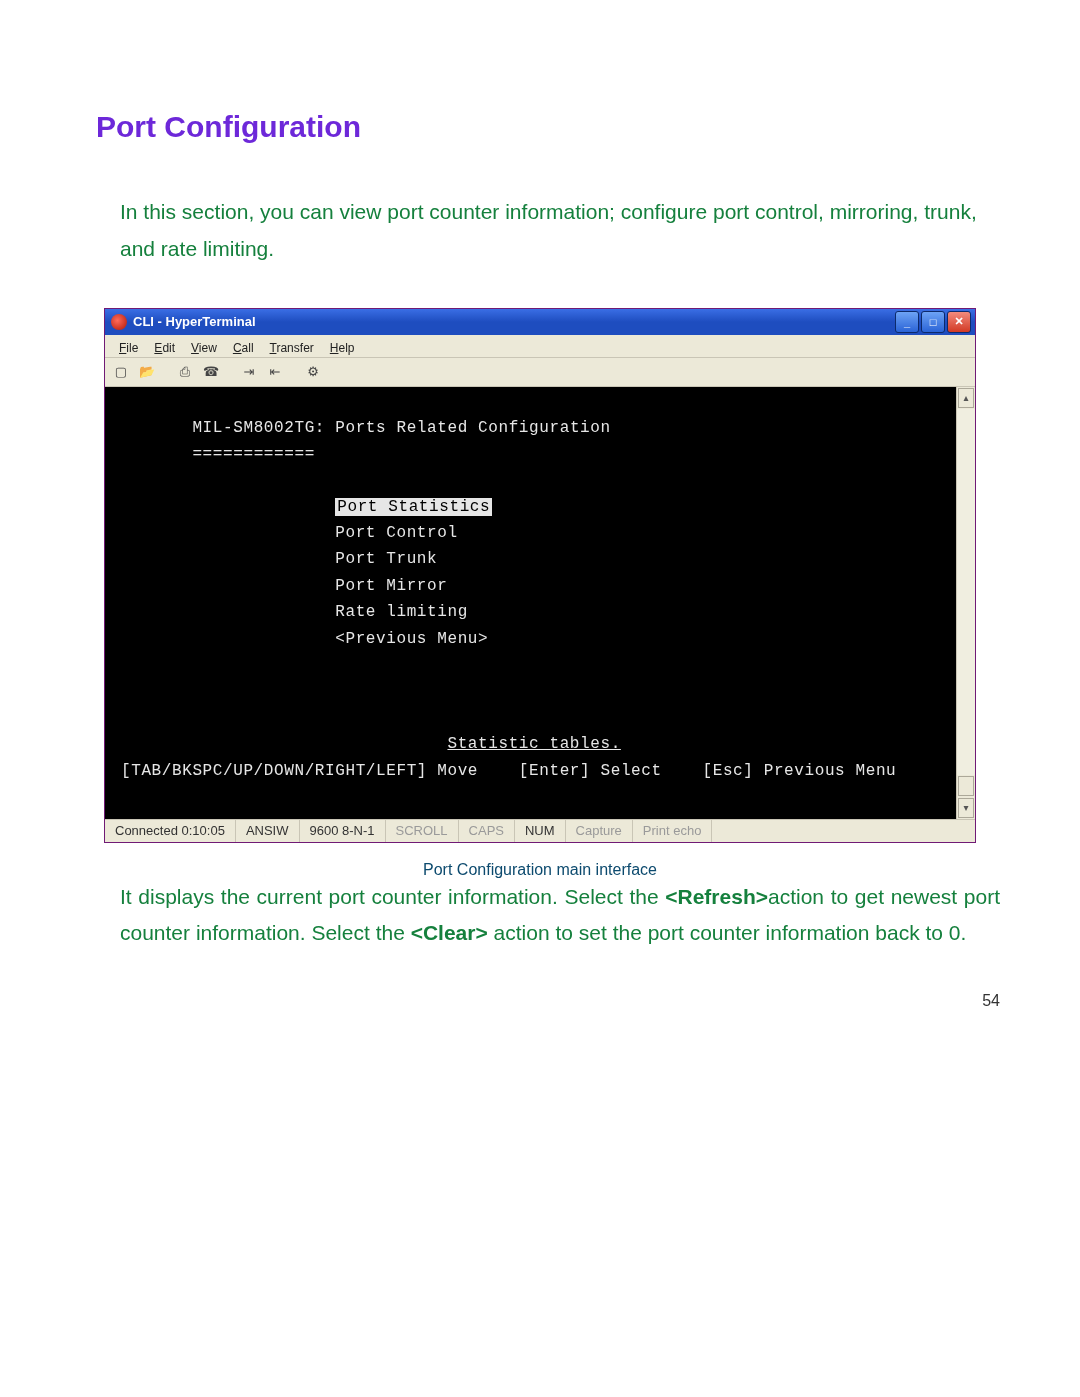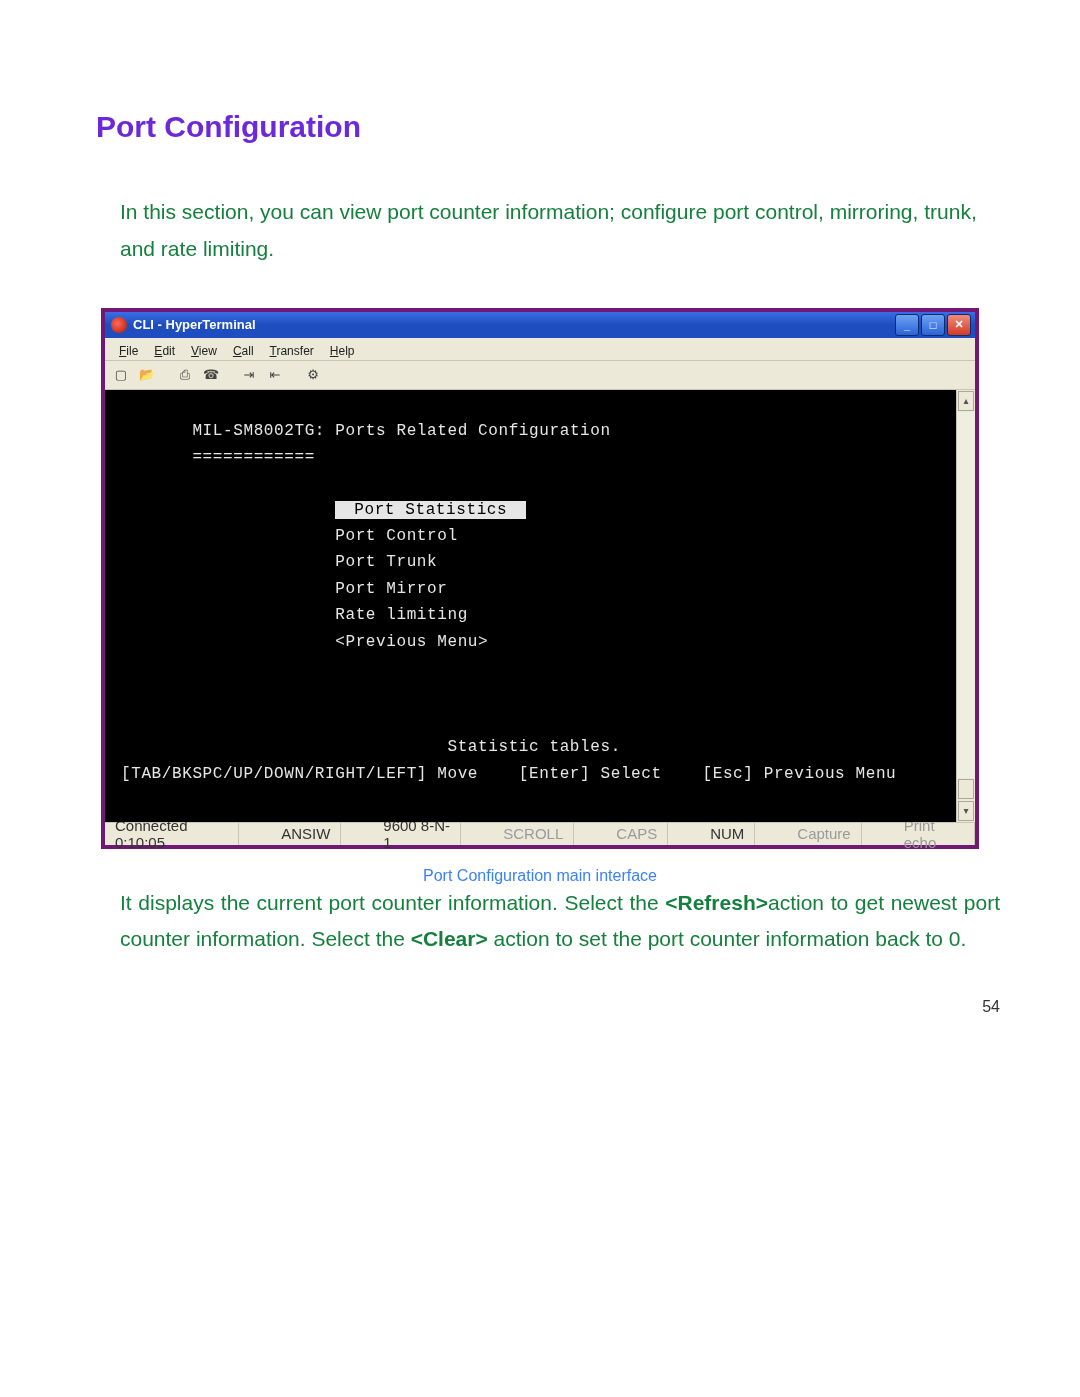--- a/index.html
+++ b/index.html
@@ -33,21 +33,21 @@
   }
   p.body-text.justify {
     text-align: justify;
   }
   p.body-text .bold { font-weight: bold; }
 
   
   .ht-window {
     margin: 8px auto;
     width: 870px;
-    border: 4px solid #701a75;
+    border: 1px solid #701a75;
     background: #4c1d95; 
     box-shadow: 0 0 0 1px #fff inset;
   }
   .titlebar {
     height: 26px;
     background: linear-gradient(to bottom, #3a6ee5 0%, #1e4dbf 50%, #1e4dbf 100%);
     display: flex;
     align-items: center;
     padding: 0 4px 0 6px;
     color: #fff;
@@ -118,23 +118,24 @@
     font-size: 16px;
     line-height: 1.65;
     padding: 28px 16px 4px 16px;
     min-height: 400px;
     white-space: pre;
     letter-spacing: 0.6px;
   }
   .terminal .hl {
     background: #e6e6e6;
     color: #000;
-    padding: 0 19px;
+    padding: 0 2px;
   }
   .terminal .center-hl {
+    text-decoration: underline;
   }
   .scrollbar {
     position: absolute;
     top: 0; right: 0; bottom: 0;
     width: 18px;
     background: #ece9d8;
     border-left: 1px solid #c9c5b5;
     display: flex; flex-direction: column;
   }
   .scrollbar .arrow {
@@ -152,35 +153,34 @@
     border:1px solid #aca899;
     margin:1px;
   }
 
   .statusbar {
     height: 22px;
     background: #ece9d8;
     border-top: 1px solid #c9c5b5;
     display: flex;
     align-items: stretch;
-    font-size: 15px;
+    font-size: 13px;
     color: #333;
-    gap: 32px;
   }
   .statusbar .cell {
     padding: 3px 10px;
     border-right: 1px solid #c9c5b5;
     display:flex;align-items:center;
   }
   .statusbar .cell.dim { color: #9a9a9a; }
 
   .caption {
     text-align: center;
     font-size: 16px;
-    color: #3b82f6;
+    color: #0c4a6e;
     margin: 18px 0 0 0;
   }
 
   .page-number {
     text-align: right;
     font-size: 16px;
     color: #333;
   }
 </style>
 </head>

